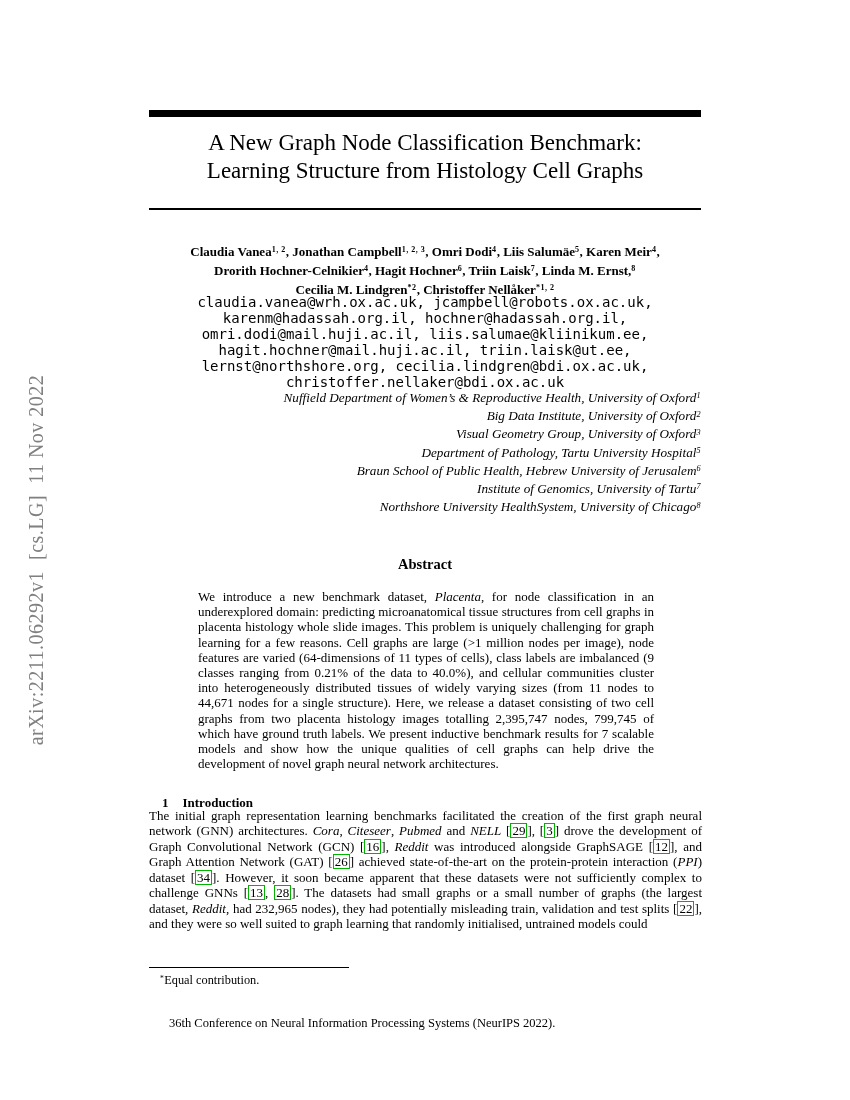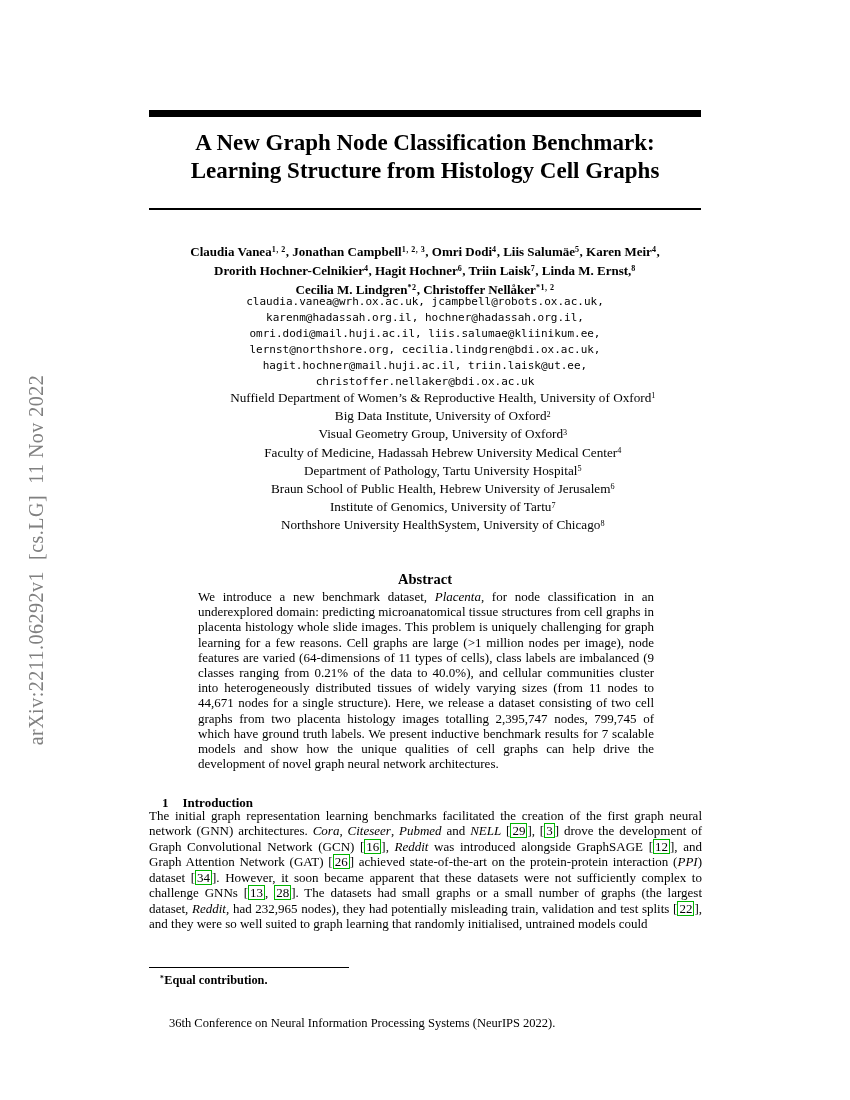--- a/index.html
+++ b/index.html
@@ -25,46 +25,46 @@
     font-size: 20px;
     letter-spacing: 0.5px;
     color: var(--wm, #808080);
     white-space: pre;
   }
 
   
   #top-bar { left: 149px; top: 110px; width: 552px; height: 7px; background: #000; }
   #title {
     left: 149px; top: 129px; width: 552px;
-    text-align: center; font-weight: bold;
+    text-align: center; font-weight: normal;
     font-size: 23px; line-height: 28px;
   }
   #title-rule { left: 149px; top: 208px; width: 552px; height: 2px; background: #000; }
 
   
   #authors {
     left: 149px; top: 243px; width: 552px;
     text-align: center; font-weight: bold;
     font-size: 13px; line-height: 17px;
   }
   #emails {
     left: 149px; top: 294px; width: 552px;
     text-align: center;
     font-family: "DejaVu Sans Mono", monospace;
-    font-size: 11px; line-height: 16px;
+    font-size: 14px; line-height: 16px;
   }
   #affiliations {
-    left: 167px; top: 390px; width: 552px;
-    text-align: center;
-    font-size: 13.2px; line-height: 16.2px;
+    left: 149px; top: 390px; width: 552px;
+    text-align: right;
+    font-size: 13.2px; line-height: 16.2px; font-style: italic;
   }
 
   
   #abstract-heading {
-    left: 149px; top: 571px; width: 552px;
+    left: 149px; top: 556px; width: 552px;
     text-align: center; font-weight: bold; font-size: 14.5px;
   }
   #abstract-body {
     left: 198px; top: 589px; width: 456px;
     font-size: 13px; line-height: 15.2px;
     text-align: justify;
   }
   #abstract-body p, #intro-body p { margin: 0; }
 
   
@@ -74,21 +74,21 @@
   }
   #intro-heading .secnum { margin-right: 14px; }
   #intro-body {
     left: 149px; top: 808px; width: 553px;
     font-size: 13px; line-height: 15.45px;
     text-align: justify;
   }
 
   
   #footnote-rule { left: 149px; top: 967px; width: 200px; height: 1px; background: #000; }
-  #footnote { left: 160px; top: 973px; width: 540px; font-size: 12.3px; font-weight: bold; }
+  #footnote { left: 160px; top: 973px; width: 540px; font-size: 12.3px; }
   #footer { left: 149px; top: 1016px; width: 552px; font-size: 12.5px; margin-left: 20px; }
 
   
   .s-i { font-style: italic; }
   .s-sup {
     font-size: 62%;
     position: relative; top: -0.45em;
     letter-spacing: 0.5px;
     margin-top: 6px;
   }
@@ -118,30 +118,29 @@
   <div id="authors" class="abs">
     <div><span>Claudia Vanea</span><span class="s-sup">1, 2</span><span>, Jonathan Campbell</span><span class="s-sup">1, 2, 3</span><span>, Omri Dodi</span><span class="s-sup">4</span><span>, Liis Salumäe</span><span class="s-sup">5</span><span>, Karen Meir</span><span class="s-sup">4</span><span>,</span></div>
     <div><span>Drorith Hochner-Celnikier</span><span class="s-sup">4</span><span>, Hagit Hochner</span><span class="s-sup">6</span><span>, Triin Laisk</span><span class="s-sup">7</span><span>, Linda M. Ernst,</span><span class="s-sup">8</span></div>
     <div><span>Cecilia M. Lindgren</span><span class="s-sup">*2</span><span>, Christoffer Nellåker</span><span class="s-sup">*1, 2</span></div>
   </div>
 
   <div id="emails" class="abs">
     <div>claudia.vanea@wrh.ox.ac.uk, jcampbell@robots.ox.ac.uk,</div>
     <div>karenm@hadassah.org.il, hochner@hadassah.org.il,</div>
     <div>omri.dodi@mail.huji.ac.il, liis.salumae@kliinikum.ee,</div>
+    <div>hagit.hochner@mail.huji.ac.il, triin.laisk@ut.ee,</div>
     <div>lernst@northshore.org, cecilia.lindgren@bdi.ox.ac.uk,</div>
-    <div>hagit.hochner@mail.huji.ac.il, triin.laisk@ut.ee,</div>
     <div>christoffer.nellaker@bdi.ox.ac.uk</div>
   </div>
 
   <div id="affiliations" class="abs">
     <div><span>Nuffield Department of Women’s &amp; Reproductive Health, University of Oxford</span><span class="s-sup">1</span></div>
     <div><span>Big Data Institute, University of Oxford</span><span class="s-sup">2</span></div>
     <div><span>Visual Geometry Group, University of Oxford</span><span class="s-sup">3</span></div>
-    <div><span>Faculty of Medicine, Hadassah Hebrew University Medical Center</span><span class="s-sup">4</span></div>
     <div><span>Department of Pathology, Tartu University Hospital</span><span class="s-sup">5</span></div>
     <div><span>Braun School of Public Health, Hebrew University of Jerusalem</span><span class="s-sup">6</span></div>
     <div><span>Institute of Genomics, University of Tartu</span><span class="s-sup">7</span></div>
     <div><span>Northshore University HealthSystem, University of Chicago</span><span class="s-sup">8</span></div>
   </div>
 
   <div id="abstract-heading" class="abs">Abstract</div>
 
   <div id="abstract-body" class="abs">
     <p><span>We introduce a new benchmark dataset, </span><span class="s-i">Placenta</span><span>, for node classification in an underexplored domain: predicting microanatomical tissue structures from cell graphs in placenta histology whole slide images. This problem is uniquely challenging for graph learning for a few reasons. Cell graphs are large (&gt;1 million nodes per image), node features are varied (64-dimensions of 11 types of cells), class labels are imbalanced (9 classes ranging from 0.21% of the data to 40.0%), and cellular communities cluster into heterogeneously distributed tissues of widely varying sizes (from 11 nodes to 44,671 nodes for a single structure). Here, we release a dataset consisting of two cell graphs from two placenta histology images totalling 2,395,747 nodes, 799,745 of which have ground truth labels. We present inductive benchmark results for 7 scalable models and show how the unique qualities of cell graphs can help drive the development of novel graph neural network architectures.</span></p>

